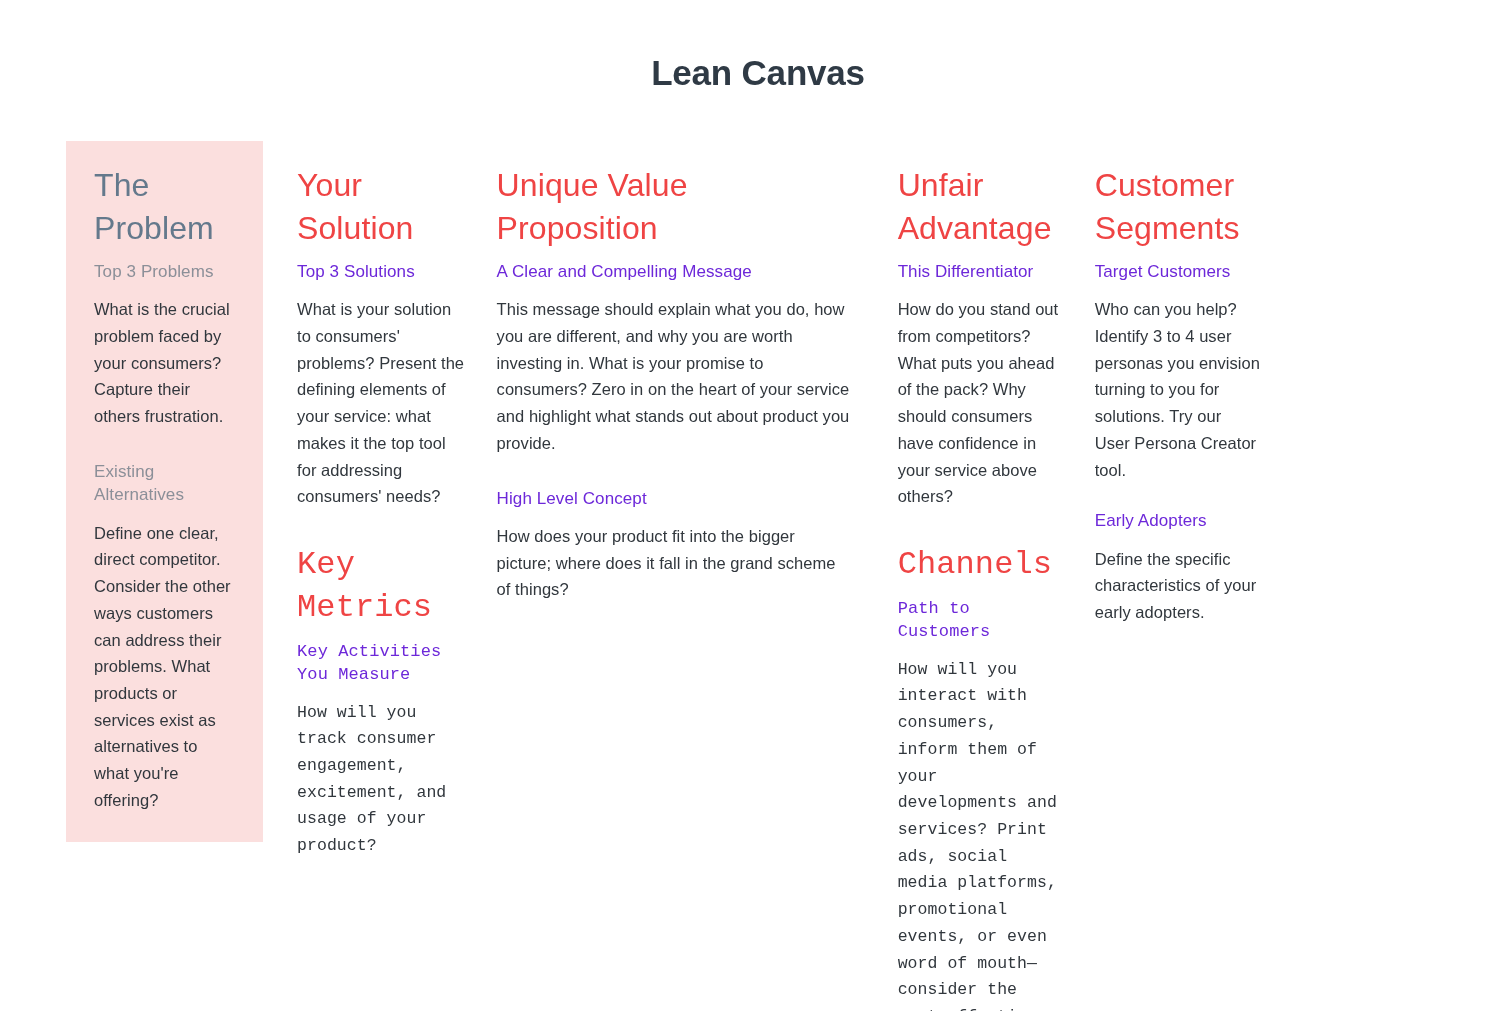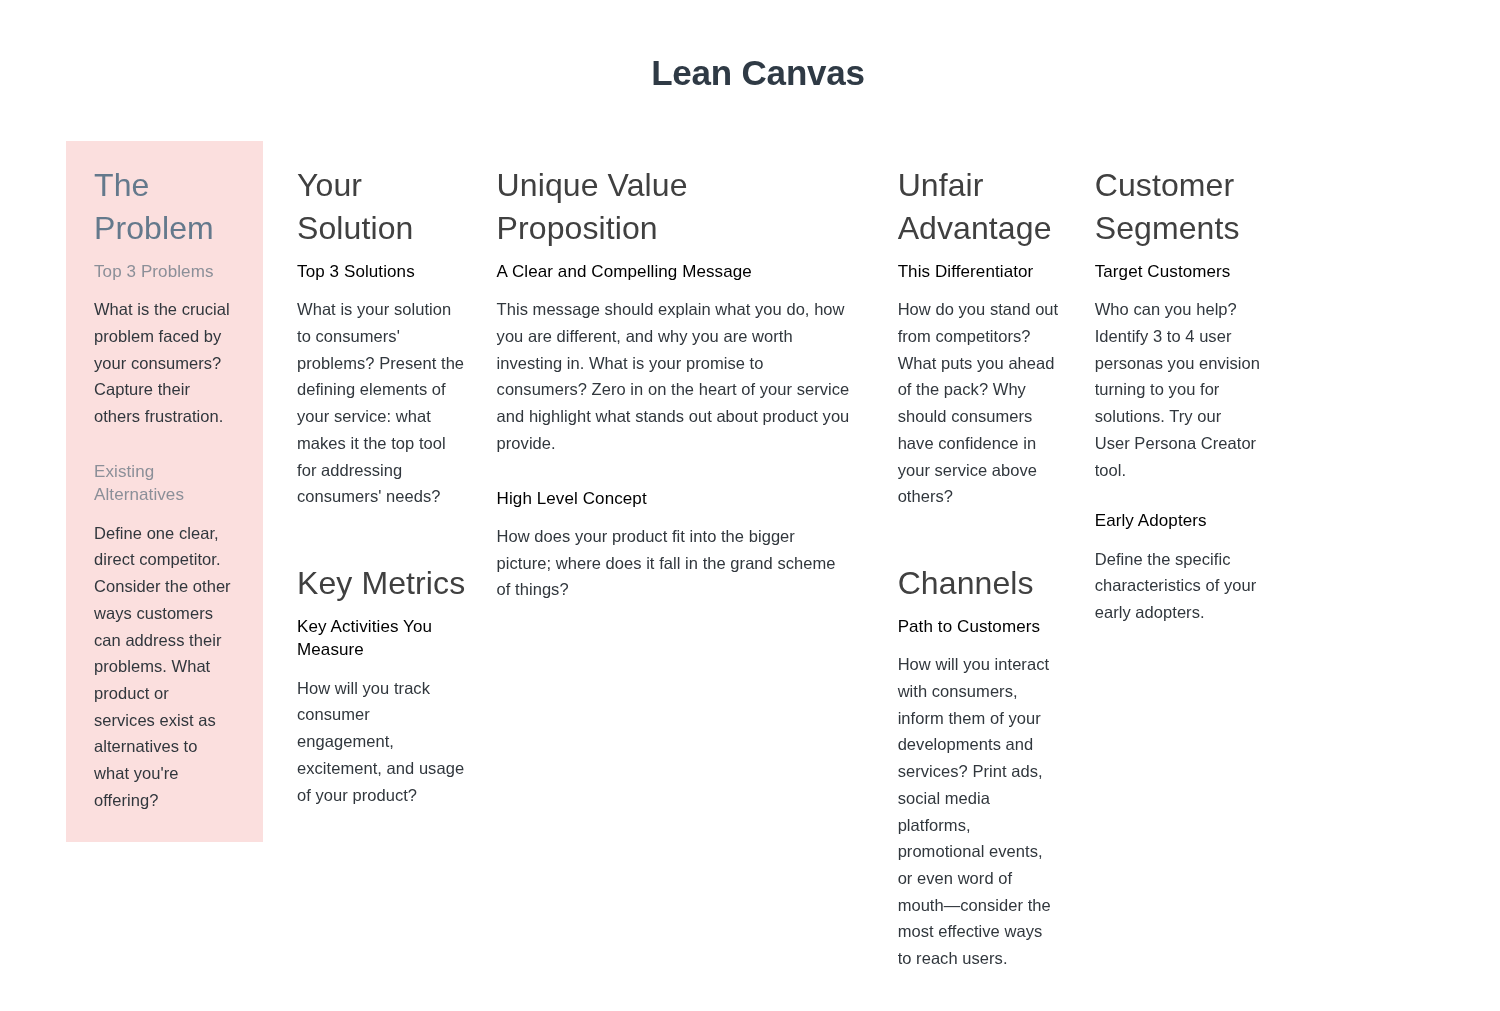--- a/index.html
+++ b/index.html
@@ -50,41 +50,41 @@
   }
 
   
   .col-problem   { width: 222px; margin-left: 66px;  padding: 23px 30px 28px 28px; background: #fbdfde; }
   .col-solution  { width: 200px; margin-left: 34px;  padding: 23px 0 0 0; }
   .col-uvp       { width: 420px; margin-left: 30px;  padding: 23px 0 0 0; }
   .col-unfair    { width: 190px; margin-left: 45px;  padding: 23px 0 0 0; }
   .col-segments  { width: 195px; margin-left: 36px;  padding: 23px 0 0 0; }
 
   .block { margin-bottom: 0; }
-  .block + .block { margin-top: 52px; }
+  .block + .block { margin-top: 34px; font-family: Liberation Mono, monospace; }
 
   h2.section-title {
     margin: 0 0 10px 0;
     font-size: 32px;
     font-weight: 400;
     line-height: 1.34;
     letter-spacing: 0.1px;
-    color: #404040;
+    color: #ef4444;
   }
   .col-problem h2.section-title {
     color: #64798c;
   }
 
   h3.section-sub {
     margin: 0 0 13px 0;
     font-size: 17px;
     font-weight: 400;
     line-height: 1.38;
     letter-spacing: 0.1px;
-    color: #000000;
+    color: #6d28d9;
   }
   .col-problem h3.section-sub {
     color: #8b8f98;
   }
 
   p.body-text {
     margin: 0;
     font-size: 16.5px;
     line-height: 1.62;
     letter-spacing: 0.05px;
@@ -104,21 +104,21 @@
   <div class="columns">
 
     <div class="col col-problem">
       <div class="block">
         <h2 class="section-title">The Problem</h2>
         <h3 class="section-sub">Top 3 Problems</h3>
         <p class="body-text">What is the crucial problem faced by your consumers? Capture their others frustration.</p>
       </div>
       <div class="sub-block">
         <h3 class="section-sub">Existing Alternatives</h3>
-        <p class="body-text">Define one clear, direct competitor. Consider the other ways customers can address their problems. What product or services exist as alternatives to what you're offering?</p>
+        <p class="body-text">Define one clear, direct competitor. Consider the other ways customers can address their problems. What products or services exist as alternatives to what you're offering?</p>
       </div>
     </div>
 
     <div class="col col-solution">
       <div class="block">
         <h2 class="section-title">Your Solution</h2>
         <h3 class="section-sub">Top 3 Solutions</h3>
         <p class="body-text">What is your solution to consumers' problems? Present the defining elements of your service: what makes it the top tool for addressing consumers' needs?</p>
       </div>
       <div class="block">

